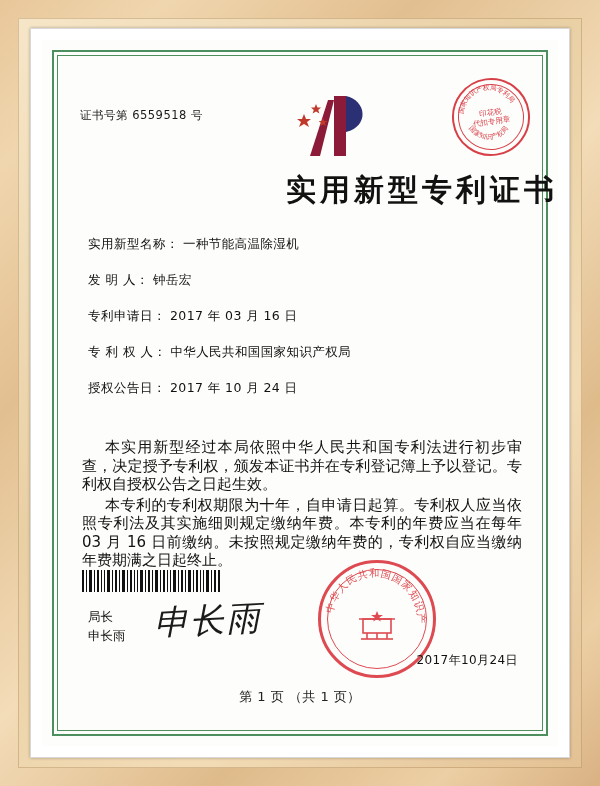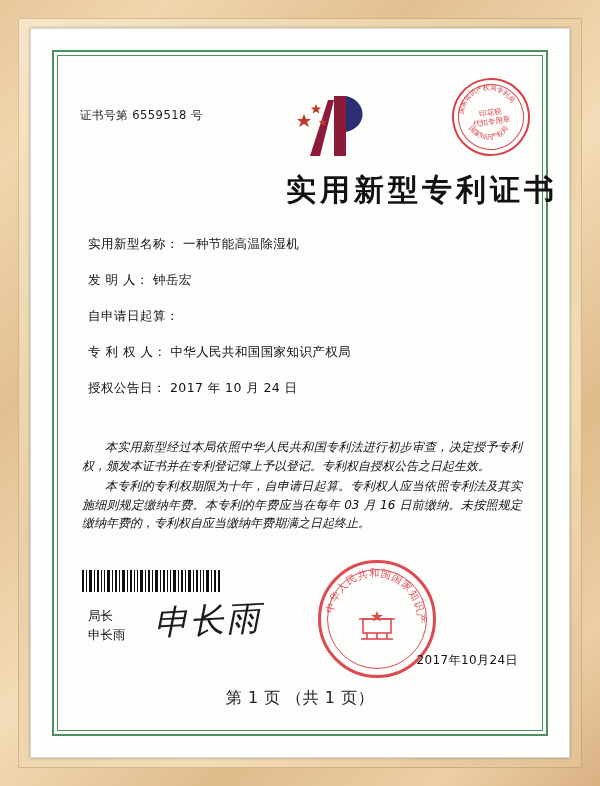--- a/index.html
+++ b/index.html
@@ -158,26 +158,25 @@
     margin-left: 4px;
     letter-spacing: 0.4px;
   }
 
   
   .paragraphs {
     position: absolute;
     left: 40px;
     right: 36px;
     top: 398px;
-    font-size: 12px;
+    font-size: 15px;
     line-height: 18.5px;
     color: #111;
     text-align: justify;
     font-family: "DejaVu Sans", sans-serif;
-    font-style: italic;
   }
   .paragraphs p {
     margin: 0 0 2px 0;
     text-indent: 23px;
   }
 
   
   .barcode {
     position: absolute;
     left: 40px;
@@ -187,21 +186,21 @@
   }
 
   
   .sig-labels {
     position: absolute;
     left: 46px;
     top: 568px;
     font-size: 12.5px;
     line-height: 19px;
     color: #111;
-    font-family: Liberation Mono, monospace;
+    font-family: Liberation Serif, serif;
   }
   .signature {
     position: absolute;
     left: 112px;
     top: 558px;
     font-family: "DejaVu Serif", serif;
     font-size: 34px;
     color: #1b1b1b;
     font-style: italic;
     letter-spacing: 2px;
@@ -246,21 +245,21 @@
     color: #111;
     letter-spacing: 0.4px;
     font-family: "DejaVu Sans", sans-serif;
   }
 
   .page-no {
     position: absolute;
     left: 0; right: 0;
     top: 648px;
     text-align: center;
-    font-size: 16px;
+    font-size: 13px;
     color: #222;
     letter-spacing: 0.5px;
     font-family: "DejaVu Sans", sans-serif;
   }
 </style>
 </head>
 <body>
 
 <div class="frame-outer">
   <div class="frame-inner-bevel"></div>
@@ -317,21 +316,22 @@
       <div class="fields">
         <div class="field-row">
           <span class="field-label">实用新型名称：</span>
           <span class="field-value">一种节能高温除湿机</span>
         </div>
         <div class="field-row">
           <span class="field-label">发 明 人：</span>
           <span class="field-value">钟岳宏</span>
         </div>
         <div class="field-row">
-          <span class="field-label">自申请日起算：</span>
+          <span class="field-label">专利申请日：</span>
+          <span class="field-value">2017 年 03 月 16 日</span>
         </div>
         <div class="field-row">
           <span class="field-label">专 利 权 人：</span>
           <span class="field-value">中华人民共和国国家知识产权局</span>
         </div>
         <div class="field-row">
           <span class="field-label">授权公告日：</span>
           <span class="field-value">2017 年 10 月 24 日</span>
         </div>
       </div>

